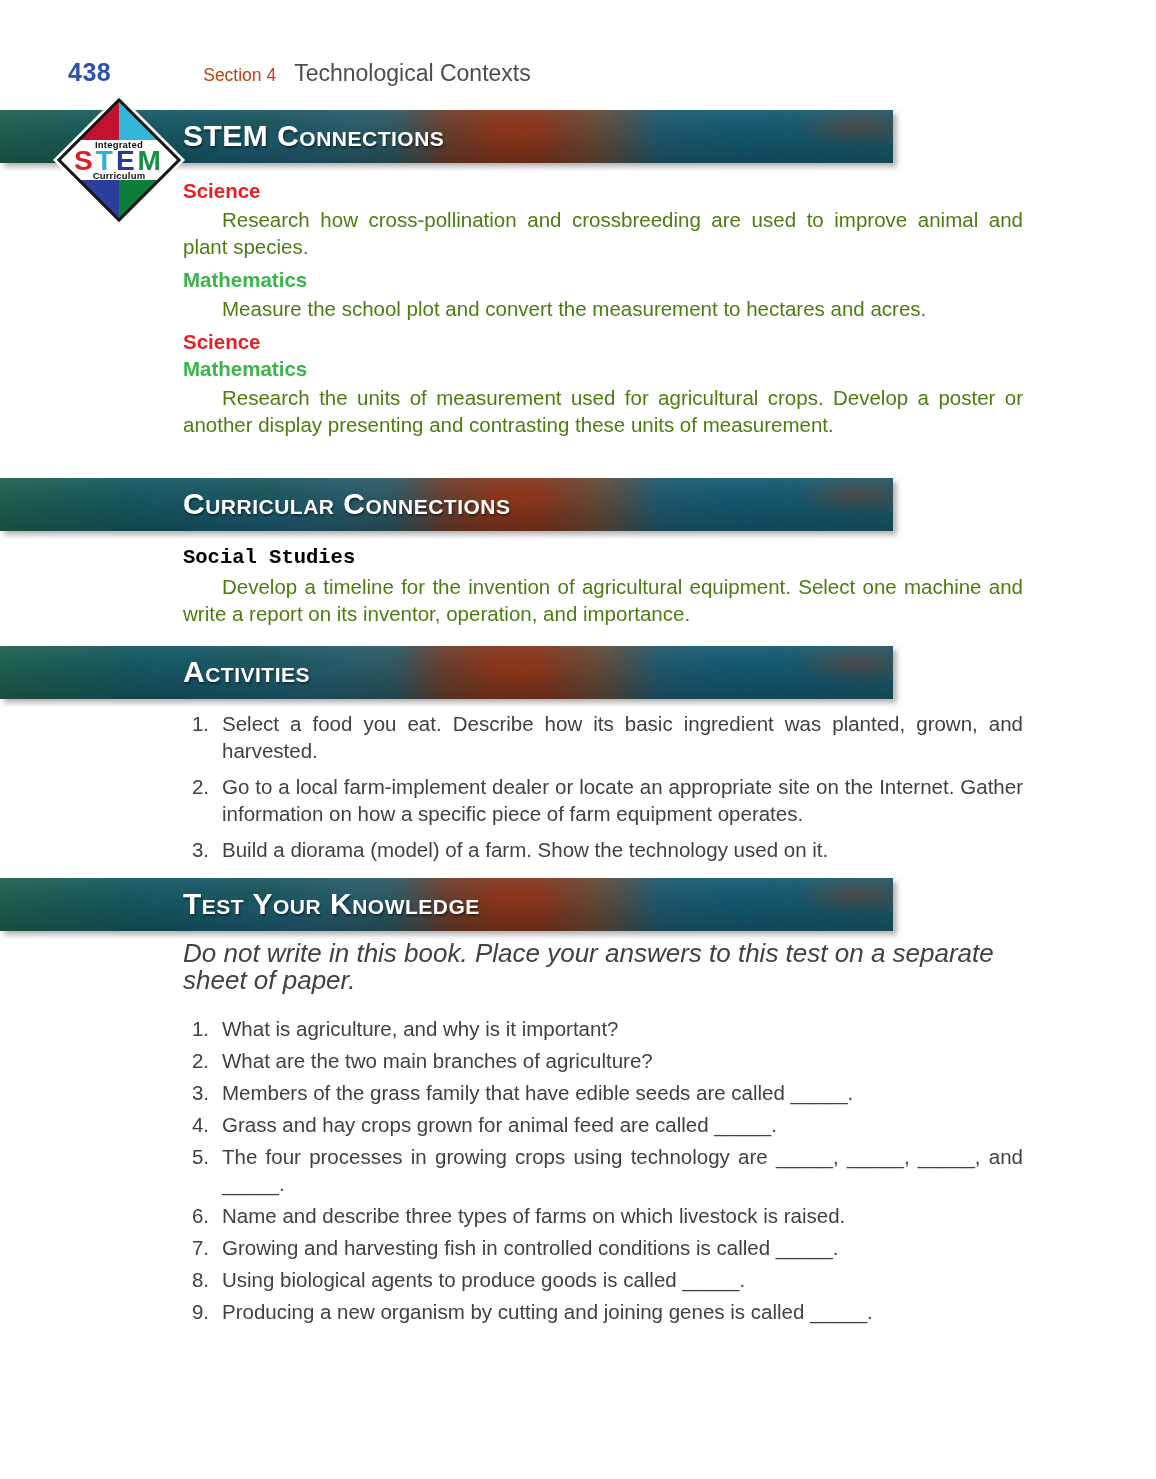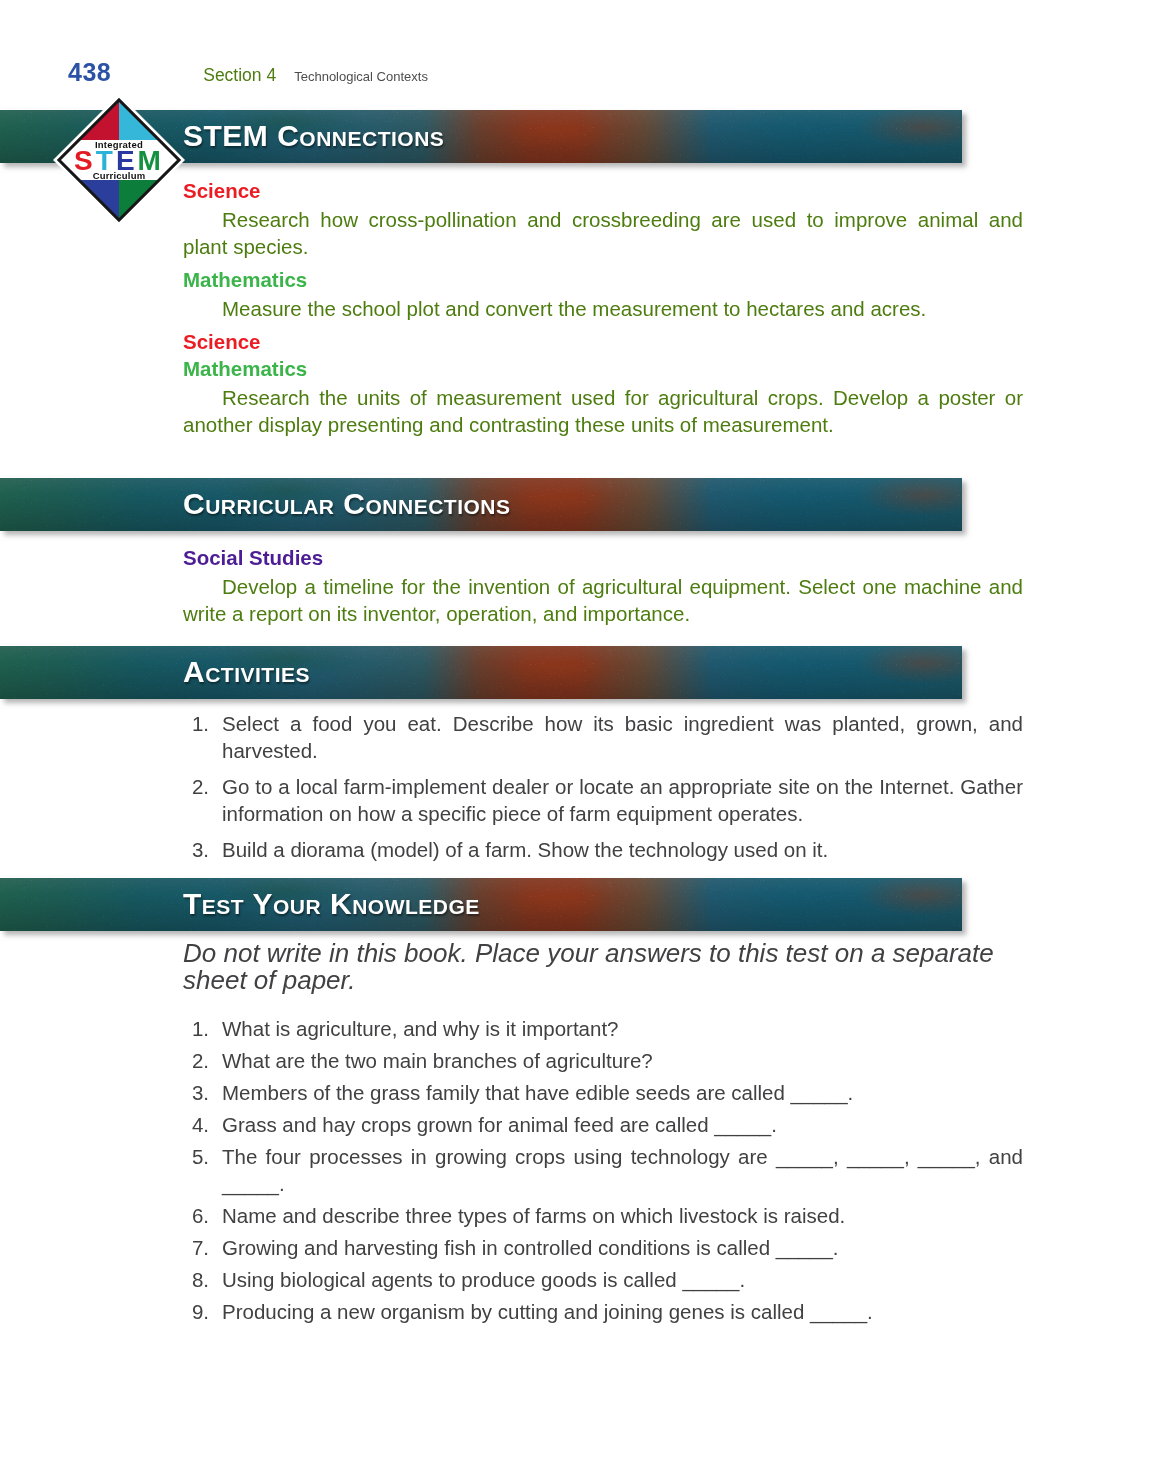--- a/index.html
+++ b/index.html
@@ -5,26 +5,26 @@
   * { margin:0; padding:0; box-sizing:border-box; }
   html,body { background:#ffffff; }
   .page {
     position:relative; width:1156px; height:1479px; background:#fff;
     font-family:"Liberation Sans", sans-serif; color:#414042; overflow:hidden;border-radius:29px;
   }
 
   
   .runhead { position:absolute; left:68px; top:50px; display:flex; align-items:baseline; }
   .pagenum { font-size:25px; font-weight:bold; letter-spacing:0.5px; }
-  .runhead-label { margin-left:92px; font-size:17.5px; color:#4d7c0f;margin-top:15px; }
-  .runhead-title { margin-left:18px; font-size:13px; color:#4d4d4f; }
+  .runhead-label { margin-left:92px; font-size:17.5px; color:#c2410c;margin-top:15px; }
+  .runhead-title { margin-left:18px; font-size:23px; color:#4d4d4f; }
 
   
   .banner {
-    position:absolute; left:0; width:962px; height:53px; z-index:1;
+    position:absolute; left:0; width:893px; height:53px; z-index:1;
     background:
       linear-gradient(180deg, rgba(255,255,255,0.10) 0%, rgba(0,0,0,0) 30%, rgba(0,0,0,0.22) 100%),
       radial-gradient(70px 26px at 58% 45%, rgba(205,80,40,0.95), rgba(205,80,40,0) 72%),
       radial-gradient(110px 30px at 30% 22%, rgba(35,105,70,0.40), rgba(35,105,70,0) 70%),
       radial-gradient(95px 30px at 96% 32%, rgba(190,85,50,0.45), rgba(190,85,50,0) 70%),
       linear-gradient(90deg,
         #2e8b72 0%, #2a8579 6%, #22808b 14%, #227f95 22%, #2f86a4 32%,
         #41808e 44%, #9a5a40 50%, #bf4f2d 55%, #c24e2b 60%, #8e6a50 67%,
         #2e80a0 74%, #1f81a1 82%, #20809f 90%, #277f96 100%);
     box-shadow: 4px 4px 5px rgba(110,110,110,0.5);
@@ -152,21 +152,21 @@
   </div>
 
   <div class="banner" id="banner-curricular">
     <svg class="grain" preserveAspectRatio="none">
         <rect width="100%" height="100%" filter="url(#grainF)" opacity="0.30"></rect>
       </svg>
     <span class="banner-title">Curricular Connections</span>
   </div>
 
   <div class="col" id="block-curricular">
-    <div class="entry-heading" style="color: #4c1d95;">Social Studies</div>
+    <div class="entry-heading" style="color: #000000; font-family: Liberation Mono, monospace;">Social Studies</div>
     <p class="entry-text">Develop a timeline for the invention of agricultural equipment. Select one machine and write a report on its inventor, operation, and importance.</p>
   </div>
 
   <div class="banner" id="banner-activities">
     <svg class="grain" preserveAspectRatio="none">
         <rect width="100%" height="100%" filter="url(#grainF)" opacity="0.30"></rect>
       </svg>
     <span class="banner-title">Activities</span>
   </div>
 

